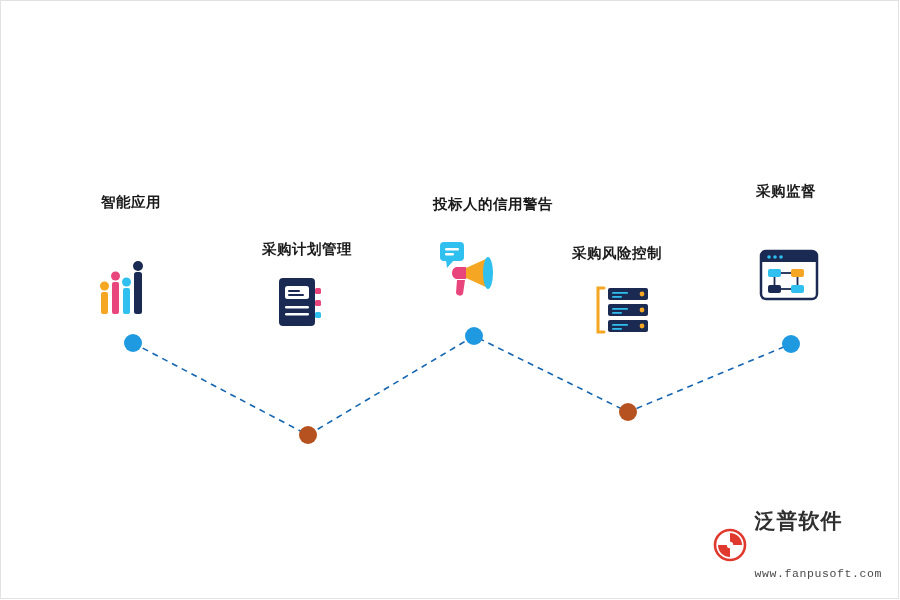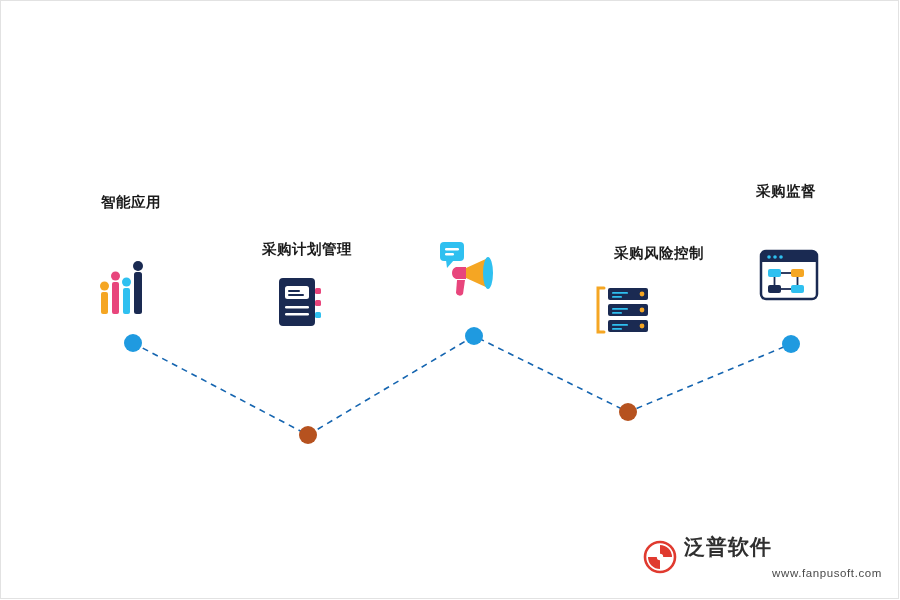--- a/index.html
+++ b/index.html
@@ -11,20 +11,21 @@
     height: 600px;
     background: #ffffff;
     font-family: "Liberation Sans", sans-serif;
     overflow: hidden;
   }
   #canvas {
     position: relative;
     width: 900px;
     height: 600px;
     background: #ffffff;
+    font-family: Liberation Mono, monospace;
   }
   .border-frame {
     position: absolute;
     left: 0; top: 0;
     width: 899px;
     height: 599px;
     border: 1px solid #e2e2e2;
     box-sizing: border-box;
     pointer-events: none;
   }
@@ -57,21 +58,21 @@
   .watermark {
     position: absolute;
     right: 18px;
     bottom: 20px;
     display: flex;
     align-items: center;
     gap: 7px;
   }
   .wm-text {
     display: flex;
-    flex-direction: row;
+    flex-direction: column;
     line-height: 1.15;
   }
   .wm-title {
     font-size: 21px;
     font-weight: bold;
     color: #2f2f2f;
     letter-spacing: 1px;
   }
   .wm-url {
     font-size: 11.5px;
@@ -115,35 +116,36 @@
       <rect x="17" y="24" width="16" height="2" rx="1" fill="#1a2a52"></rect>
       <rect x="14" y="36" width="24" height="2.6" rx="1.3" fill="#ffffff"></rect>
       <rect x="14" y="43" width="24" height="2.6" rx="1.3" fill="#ffffff"></rect>
       <rect x="44" y="18" width="6" height="6" rx="1.5" fill="#e8457c"></rect>
       <rect x="44" y="30" width="6" height="6" rx="1.5" fill="#e8457c"></rect>
       <rect x="44" y="42" width="6" height="6" rx="1.5" fill="#2fc0f0"></rect>
     </svg>
   </div>
   <div class="dot" style="left:308px; top:435px; width:18px; height:18px; background:#b6521f;"></div>
 
+  <div class="node-label" style="left:493px; top:195px;">投标人的信用警告</div>
   <div class="node-icon" style="left:468px; top:238px;">
     <svg viewBox="0 0 64 64" width="64" height="64">
       <rect x="4" y="4" width="24" height="19" rx="4" fill="#2fc0f0"></rect>
       <polygon points="10,22 18,22 11,30" fill="#2fc0f0"></polygon>
       <rect x="9" y="10" width="14" height="2.4" rx="1.2" fill="#ffffff"></rect>
       <rect x="9" y="15" width="9" height="2.4" rx="1.2" fill="#ffffff"></rect>
       <path d="M52 20 L52 50 L30 40 L30 30 Z" fill="#f5a623"></path>
       <path d="M30 29 L30 41 L20 41 A6.5 6.5 0 0 1 20 29 Z" fill="#e8457c"></path>
       <path d="M21 42 L29 42 L27 56 A4 4 0 0 1 20 55 Z" fill="#e8457c"></path>
       <ellipse cx="52" cy="35" rx="5" ry="16" fill="#2fc0f0"></ellipse>
     </svg>
   </div>
   <div class="dot" style="left:474px; top:336px; width:18px; height:18px; background:#1f9ae0;"></div>
 
-  <div class="node-label" style="left:659px; top:244px;">采购风险控制</div>
+  <div class="node-label" style="left:617px; top:244px;">采购风险控制</div>
   <div class="node-icon" style="left:622px; top:278px;">
     <svg viewBox="0 0 64 64" width="64" height="64">
       <path d="M14 10 L8 10 L8 54 L14 54" stroke="#f5a623" stroke-width="3" fill="none" stroke-linecap="round"></path>
       <rect x="18" y="10" width="40" height="12" rx="2" fill="#1a2a52"></rect>
       <rect x="18" y="26" width="40" height="12" rx="2" fill="#1a2a52"></rect>
       <rect x="18" y="42" width="40" height="12" rx="2" fill="#1a2a52"></rect>
       <rect x="22" y="14" width="16" height="1.8" rx="0.9" fill="#2fc0f0"></rect>
       <rect x="22" y="18" width="10" height="1.8" rx="0.9" fill="#2fc0f0"></rect>
       <rect x="22" y="30" width="16" height="1.8" rx="0.9" fill="#2fc0f0"></rect>
       <rect x="22" y="34" width="10" height="1.8" rx="0.9" fill="#2fc0f0"></rect>

